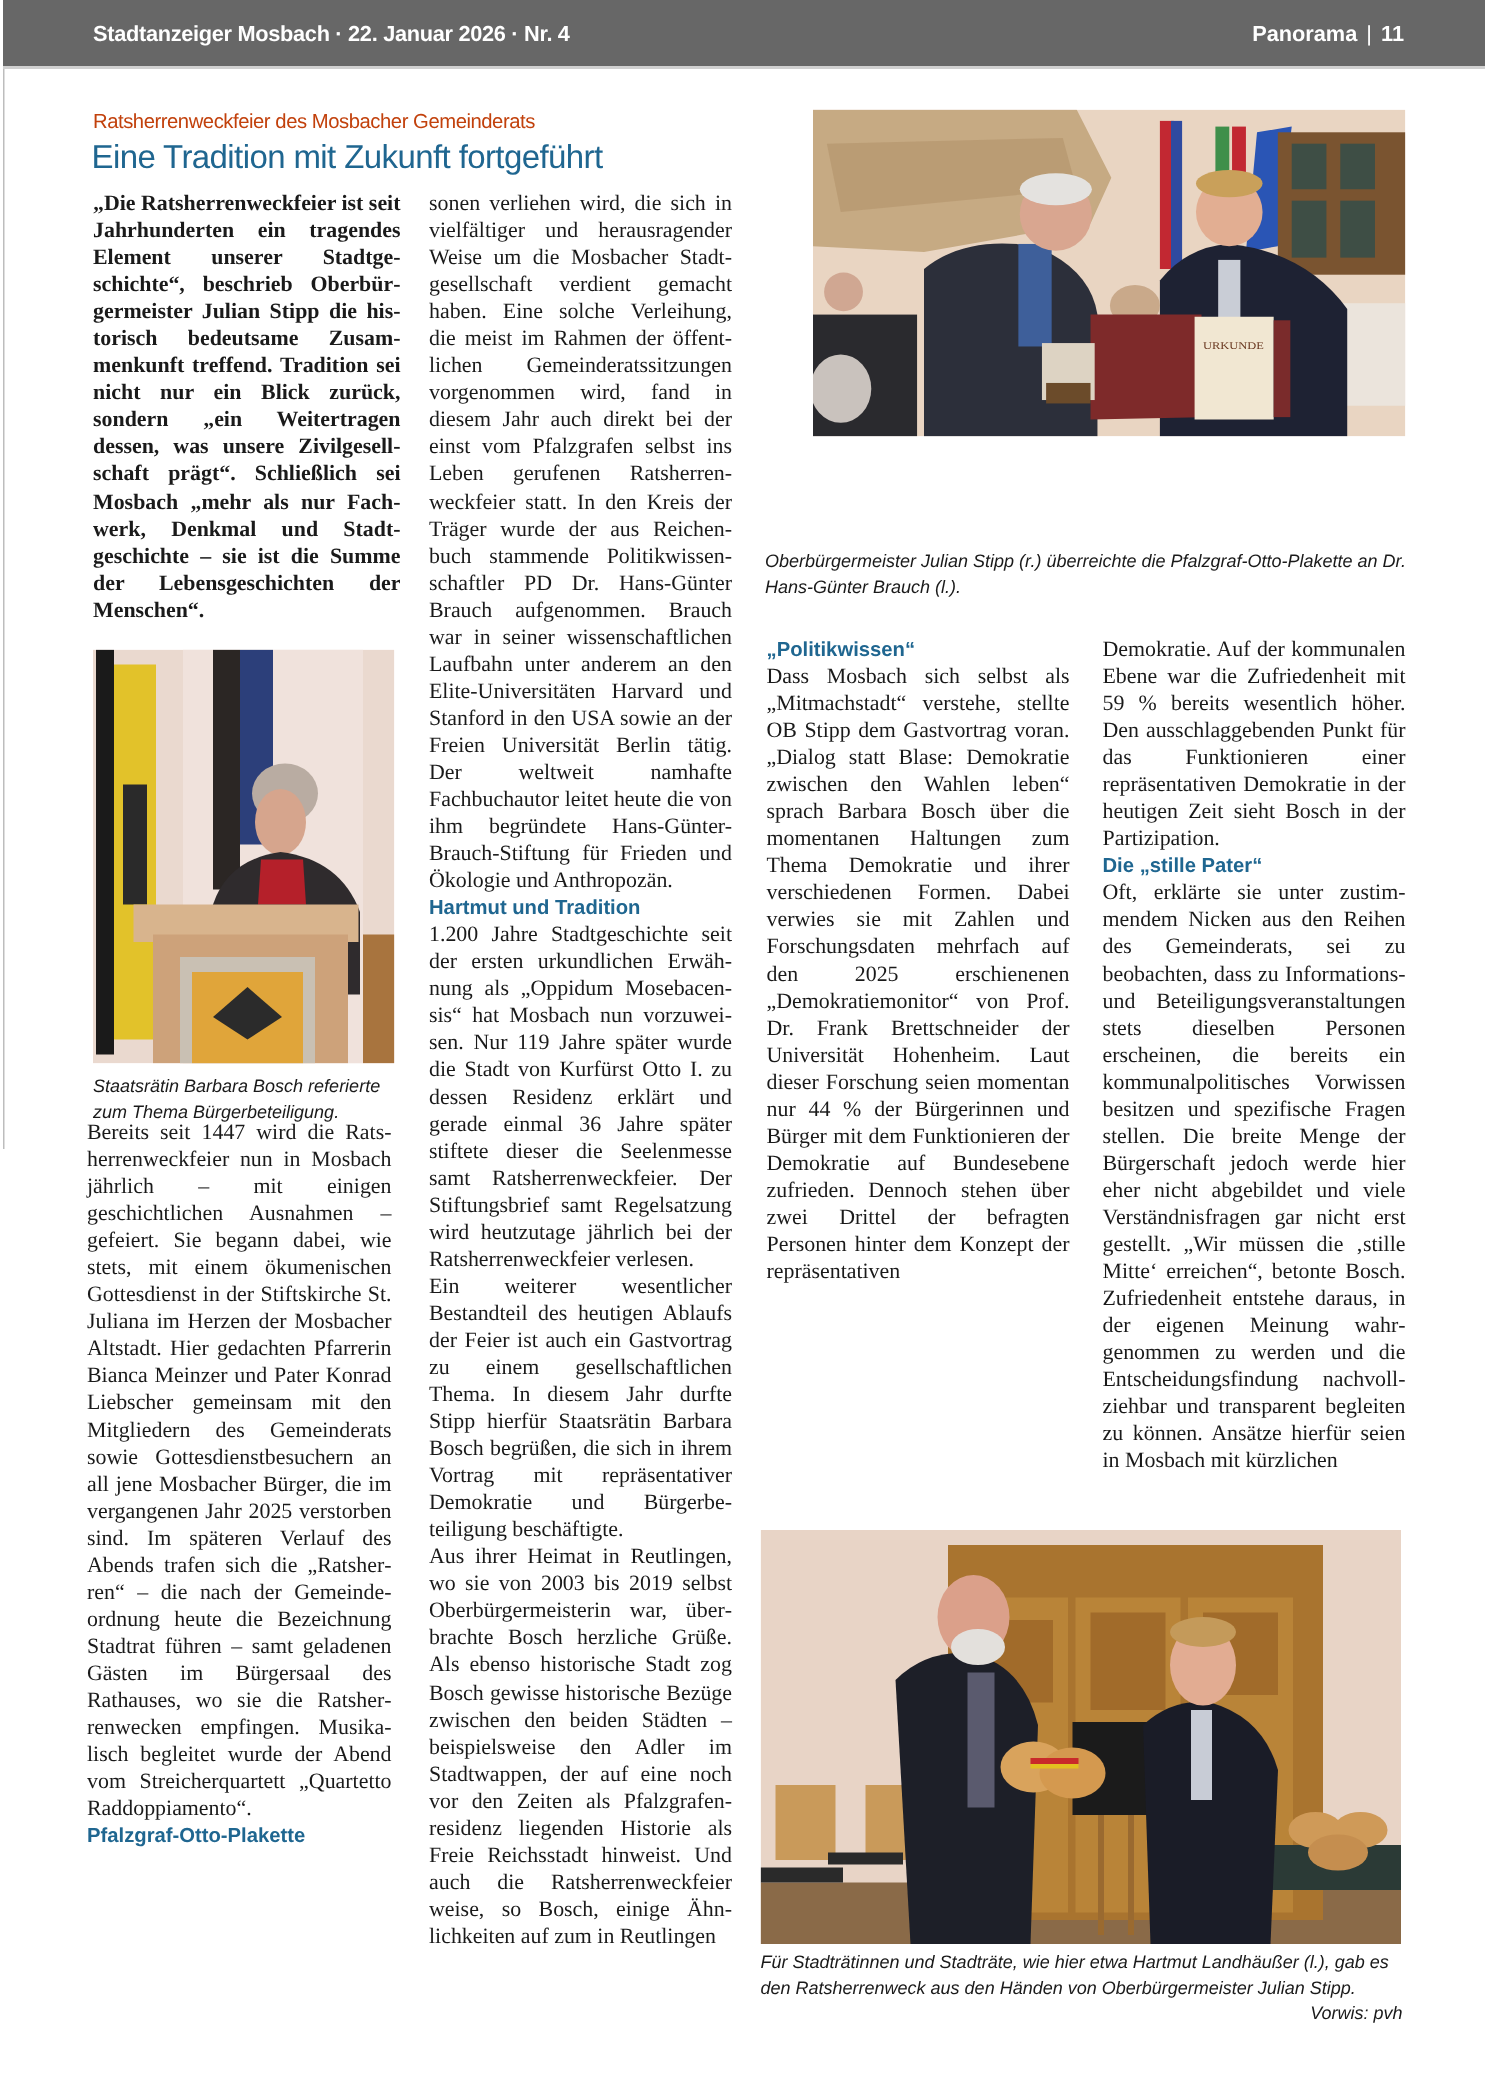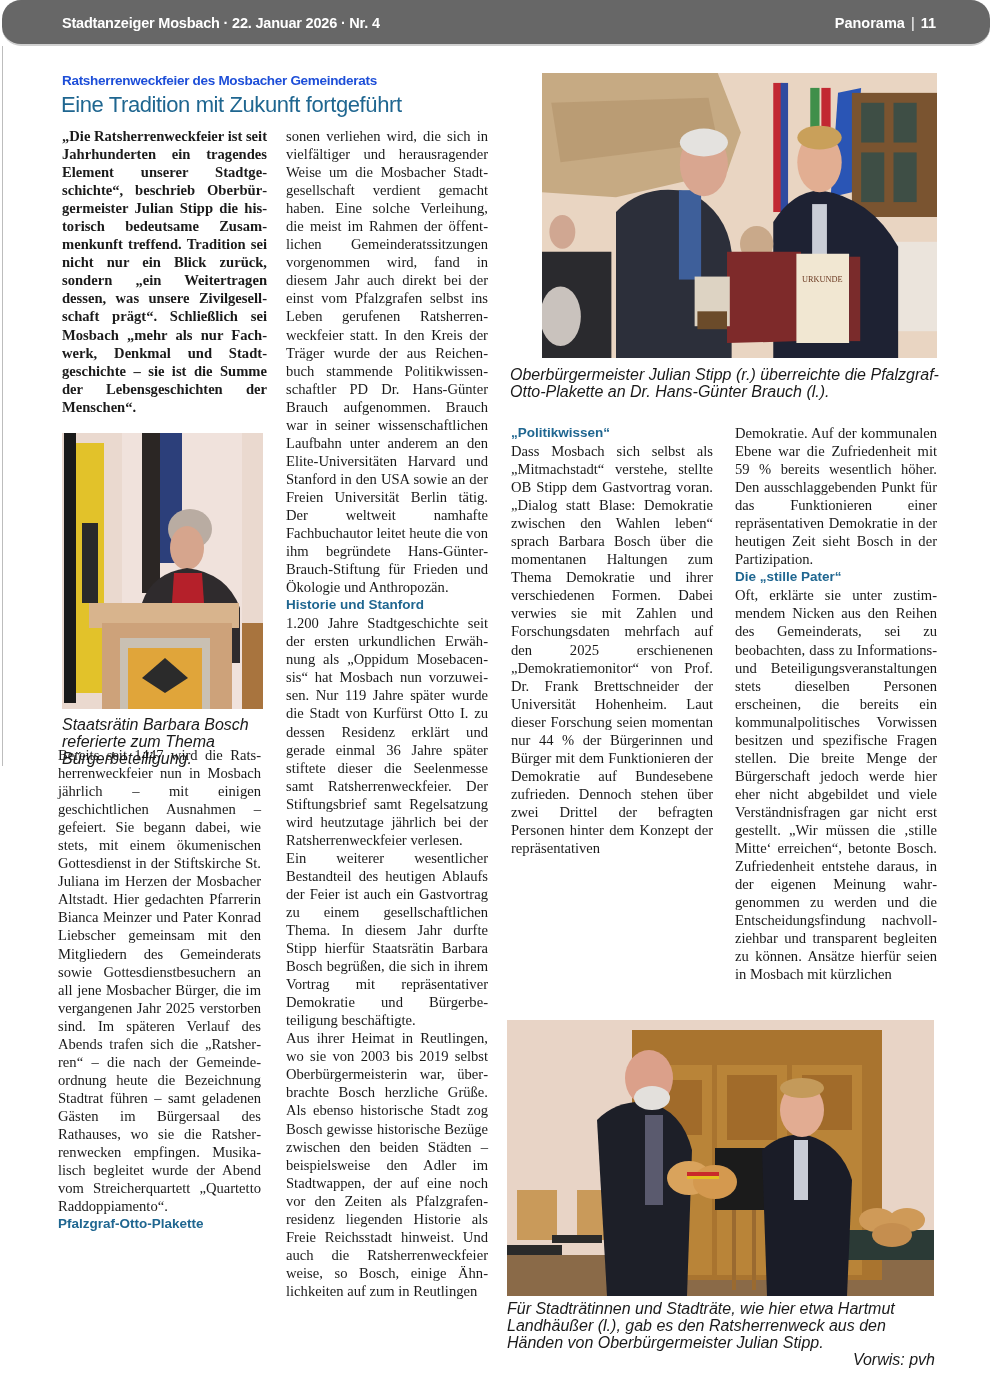--- a/index.html
+++ b/index.html
@@ -1,40 +1,40 @@
 <!DOCTYPE html>
 <html><head>
 <meta charset="utf-8">
 <style>
   * { box-sizing: border-box; margin: 0; padding: 0; }
   html, body { width: 990px; height: 1387px; background: #ffffff; overflow: hidden; }
   body { position: relative; font-family: "Liberation Serif", "DejaVu Serif", serif; color: #1a1a1a; }
 
   .header-bar {
     position: absolute; left: 2px; top: 0; width: 988px; height: 46px;
-    background: #676767; border-bottom: 2px solid #d0d0d0; border-radius: 19px;
+    background: #676767; border-bottom: 2px solid #d0d0d0;
   }
   .header-left {
     position: absolute; left: 60px; top: 15px;
     font-family: "Liberation Sans", "DejaVu Sans", sans-serif;
     font-weight: bold; font-size: 14.5px; color: #ffffff; letter-spacing: -0.2px;
   }
   .header-right {
     position: absolute; right: 54px; top: 15px;
     font-family: "Liberation Sans", "DejaVu Sans", sans-serif;
     font-weight: bold; font-size: 14.5px; color: #ffffff;
   }
   .header-right .sep { font-weight: normal; margin: 0 6px; }
 
   .left-rule { position: absolute; left: 2px; top: 46px; width: 1px; height: 720px; background: #bdbdbd; }
 
   .kicker {
     position: absolute; left: 62px; top: 73px;
     font-family: "Liberation Sans", "DejaVu Sans", sans-serif;
-    font-weight: bold; font-size: 13.5px; color: #1d4ed8; letter-spacing: -0.3px;
+    font-weight: normal; font-size: 13.5px; color: #c2410c; letter-spacing: -0.3px;
   }
   .headline {
     position: absolute; left: 61px; top: 92px;
     font-family: "Liberation Sans", "DejaVu Sans", sans-serif;
     font-weight: normal; font-size: 22px; color: #1f6690; letter-spacing: -0.4px;
   }
 
   .col {
     position: absolute; width: 205px;
     font-size: 14.6px; line-height: 18.05px; text-align: justify;
@@ -44,21 +44,21 @@
   .lead { font-weight: bold; }
   .subhead {
     font-family: "Liberation Sans", "DejaVu Sans", sans-serif;
     font-weight: bold; font-size: 13.5px; color: #1f6690;
     line-height: 18px; margin-top: 18px; text-align: left;
   }
 
   .caption {
     position: absolute;
     font-family: "Liberation Sans", "DejaVu Sans", sans-serif;
-    font-style: italic; font-size: 16px; line-height: 17px; color: #1a1a1a;
+    font-style: italic; font-size: 12px; line-height: 17px; color: #1a1a1a;
   }
   .caption .credit { display: block; text-align: right; }
 
   .photo { position: absolute; overflow: hidden; }
   .photo svg { display: block; width: 100%; height: 100%; }
 </style>
 </head>
 <body>
 
 <div class="header-bar">
@@ -99,27 +99,27 @@
 </div>
 <div class="caption" style="left:62px; top:716px; width:210px;">Staatsrätin Barbara Bosch referierte zum Thema Bürgerbeteiligung.</div>
 
 <div class="col" style="left:58px; top:746px; width:203px;">
   <p>Bereits seit 1447 wird die Rats­herrenweckfeier nun in Mos­bach jährlich – mit einigen geschichtlichen Ausnahmen – gefeiert. Sie begann dabei, wie stets, mit einem ökumenischen Gottesdienst in der Stiftskirche St. Juliana im Herzen der Mos­bacher Altstadt. Hier gedach­ten Pfarrerin Bianca Meinzer und Pater Konrad Liebscher gemeinsam mit den Mitgliedern des Gemeinderats sowie Got­tesdienstbesuchern an all jene Mosbacher Bürger, die im ver­gangenen Jahr 2025 verstorben sind. Im späteren Verlauf des Abends trafen sich die „Ratsher­ren“ – die nach der Gemeinde­ordnung heute die Bezeichnung Stadtrat führen – samt gelade­nen Gästen im Bürgersaal des Rathauses, wo sie die Ratsher­renwecken empfingen. Musika­lisch begleitet wurde der Abend vom Streicherquartett „Quartet­to Raddoppiamento“.</p>
   <p class="subhead">Pfalzgraf-Otto-Plakette</p>
 </div>
 
 <div class="col" style="left:286px; top:127px; width:202px;">
   <p>sonen verliehen wird, die sich in vielfältiger und herausragender Weise um die Mosbacher Stadt­gesellschaft verdient gemacht haben. Eine solche Verleihung, die meist im Rahmen der öffent­lichen Gemeinderatssitzungen vorgenommen wird, fand in diesem Jahr auch direkt bei der einst vom Pfalzgrafen selbst ins Leben gerufenen Ratsherren­weckfeier statt. In den Kreis der Träger wurde der aus Reichen­buch stammende Politikwissen­schaftler PD Dr. Hans-Günter Brauch aufgenommen. Brauch war in seiner wissenschaftli­chen Laufbahn unter anderem an den Elite-Universitäten Har­vard und Stanford in den USA sowie an der Freien Universi­tät Berlin tätig. Der weltweit namhafte Fachbuchautor leitet heute die von ihm begründete Hans-Günter-Brauch-Stiftung für Frieden und Ökologie und Anthropozän.</p>
-  <p class="subhead">Historie und Stanford</p>
+  <p class="subhead">Hartmut und Tradition</p>
   <p>1.200 Jahre Stadtgeschichte seit der ersten urkundlichen Erwäh­nung als „Oppidum Mosebacen­sis“ hat Mosbach nun vorzuwei­sen. Nur 119 Jahre später wur­de die Stadt von Kurfürst Otto I. zu dessen Residenz erklärt und gerade einmal 36 Jahre später stiftete dieser die Seelenmesse samt Ratsherrenweckfeier. Der Stiftungsbrief samt Regelsatzung wird heutzutage jährlich bei der Ratsherrenweckfeier verlesen.</p>
   <p>Ein weiterer wesentlicher Bestandteil des heutigen Ablaufs der Feier ist auch ein Gastvor­trag zu einem gesellschaftlichen Thema. In diesem Jahr durfte Stipp hierfür Staatsrätin Barba­ra Bosch begrüßen, die sich in ihrem Vortrag mit repräsentati­ver Demokratie und Bürgerbe­teiligung beschäftigte.</p>
   <p>Aus ihrer Heimat in Reutlingen, wo sie von 2003 bis 2019 selbst Oberbürgermeisterin war, über­brachte Bosch herzliche Grüße. Als ebenso historische Stadt zog Bosch gewisse historische Bezü­ge zwischen den beiden Städten – beispielsweise den Adler im Stadtwappen, der auf eine noch vor den Zeiten als Pfalzgrafen­residenz liegenden Historie als Freie Reichsstadt hinweist. Und auch die Ratsherrenweckfei­er weise, so Bosch, einige Ähn­lichkeiten auf zum in Reutlingen</p>
 </div>
 
-<div class="photo" style="left:510px; top:73px; width:427px; height:285px;padding-left:32px;">
+<div class="photo" style="left:510px; top:73px; width:427px; height:218px;padding-left:32px;">
   <svg viewBox="0 0 427 287" preserveAspectRatio="none">
     <rect width="427" height="287" fill="#e9d5c2"></rect>
     <path d="M0 0 L190 0 L215 60 L200 100 L150 110 L80 125 L0 120 Z" fill="#c6aa83"></path>
     <path d="M10 30 L180 25 L190 70 L20 90 Z" fill="#b5966d" opacity="0.7"></path>
     <rect x="250" y="10" width="10" height="130" fill="#c22832"></rect>
     <rect x="258" y="10" width="8" height="130" fill="#2f4aa0"></rect>
     <rect x="290" y="15" width="10" height="50" fill="#3f8f4a"></rect>
     <rect x="302" y="15" width="10" height="50" fill="#c22832"></rect>
     <path d="M320 20 L345 15 L335 120 L312 125 Z" fill="#2a55b5"></path>
     <rect x="335" y="20" width="92" height="125" fill="#7a5430"></rect>

